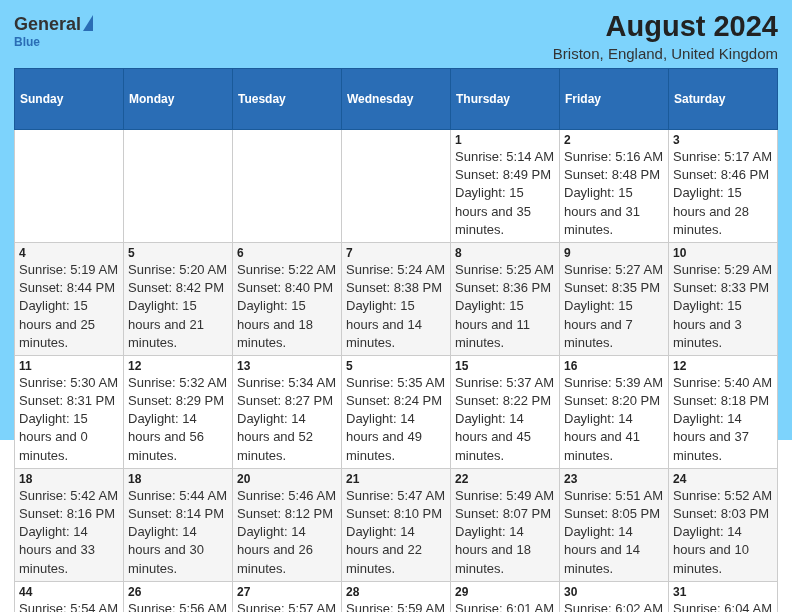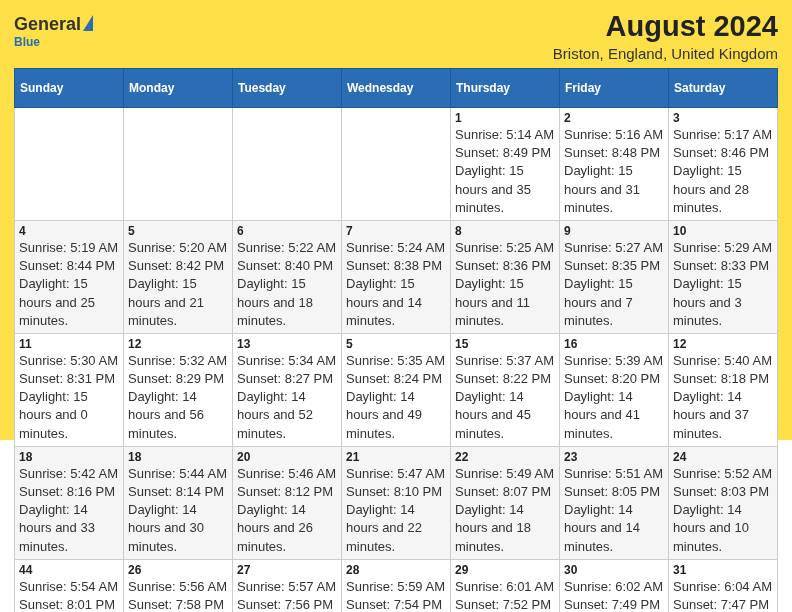--- a/index.html
+++ b/index.html
@@ -6,21 +6,21 @@
     body {
       font-family: Arial, sans-serif;
       background: #fff;
       width: 792px;
       height: 612px;
       overflow: hidden;
     }
     .page {
       width: 792px;
       height: 440px;
-      background: #fde047;
+      background: #7dd3fc;
       padding: 10px 14px 8px 14px;
     }
     .header-section {
       display: flex;
       justify-content: space-between;
       align-items: flex-start;
       margin-bottom: 6px;
     }
     .logo {
       display: flex;
@@ -65,21 +65,21 @@
     }
     .calendar-table {
       width: 100%;
       border-collapse: collapse;
       table-layout: fixed;
     }
     .calendar-table th {
       background-color: #2a6db5;
       color: white;
       text-align: left;
-      padding: 12px 5px;
+      padding: 23px 5px;
       font-size: 12px;
       font-weight: bold;
       border: 1px solid #1a5a9a;
     }
     .calendar-table td {
       border: 1px solid #ccc;
       vertical-align: top;
       padding: 3px 4px;
       font-size: 9.5px;
       color: #333;

